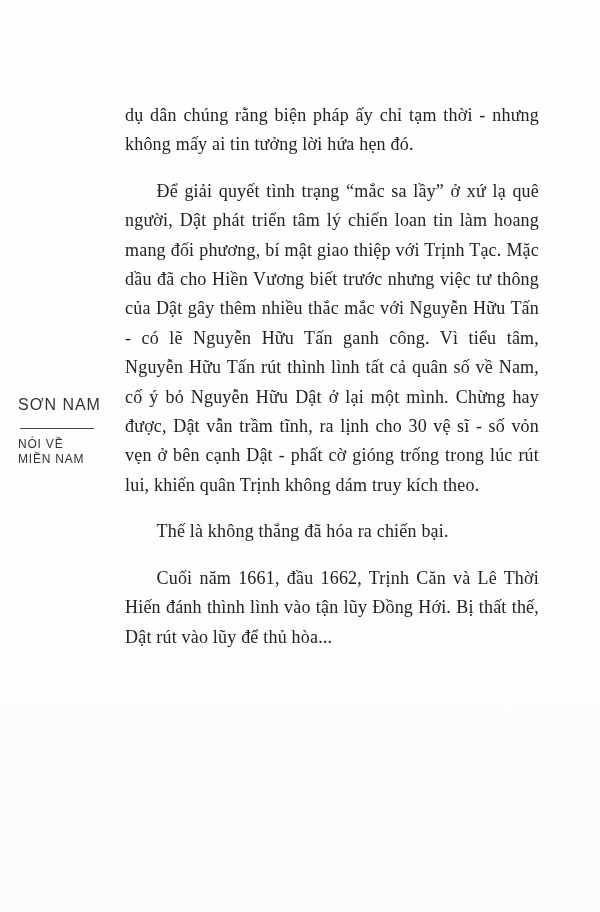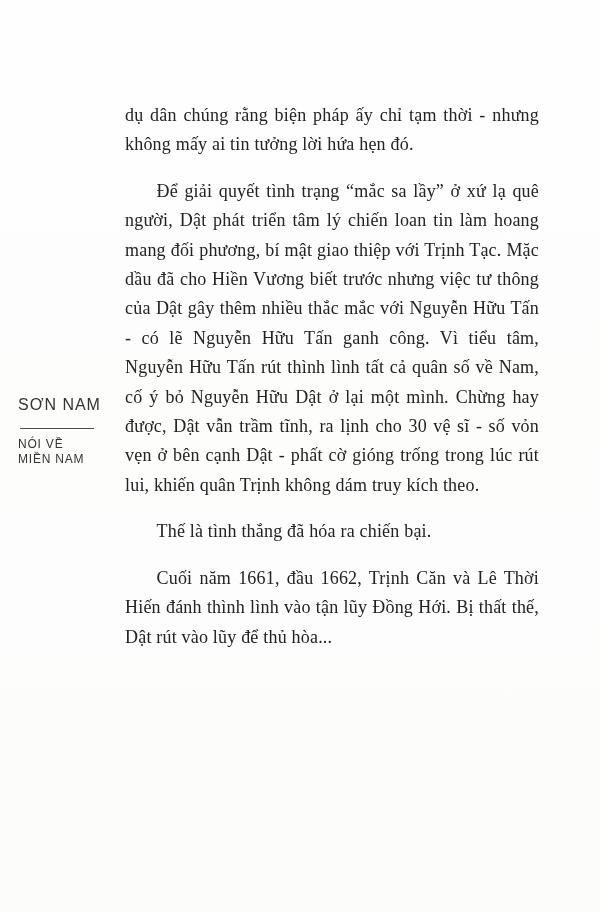--- a/index.html
+++ b/index.html
@@ -68,17 +68,17 @@
 
   <div class="sidebar">
     <div class="author">SƠN NAM</div>
     <hr class="divider">
     <div class="booktitle">NÓI VỀ MIỀN NAM</div>
   </div>
 
   <div class="text-column">
     <p class="no-indent">dụ dân chúng rằng biện pháp ấy chỉ tạm thời - nhưng không mấy ai tin tưởng lời hứa hẹn đó.</p>
     <p>Để giải quyết tình trạng “mắc sa lầy” ở xứ lạ quê người, Dật phát triển tâm lý chiến loan tin làm hoang mang đối phương, bí mật giao thiệp với Trịnh Tạc. Mặc dầu đã cho Hiền Vương biết trước nhưng việc tư thông của Dật gây thêm nhiều thắc mắc với Nguyễn Hữu Tấn - có lẽ Nguyễn Hữu Tấn ganh công. Vì tiểu tâm, Nguyễn Hữu Tấn rút thình lình tất cả quân số về Nam, cố ý bỏ Nguyễn Hữu Dật ở lại một mình. Chừng hay được, Dật vẫn trầm tĩnh, ra lịnh cho 30 vệ sĩ - số vỏn vẹn ở bên cạnh Dật - phất cờ gióng trống trong lúc rút lui, khiến quân Trịnh không dám truy kích theo.</p>
-    <p>Thế là tình thắng đã hóa ra chiến bại.</p>
+    <p>Thế là không thắng đã hóa ra chiến bại.</p>
     <p>Cuối năm 1661, đầu 1662, Trịnh Căn và Lê Thời Hiến đánh thình lình vào tận lũy Đồng Hới. Bị thất thế, Dật rút vào lũy để thủ hòa...</p>
   </div>
 
 </div>
 
 </body></html>

